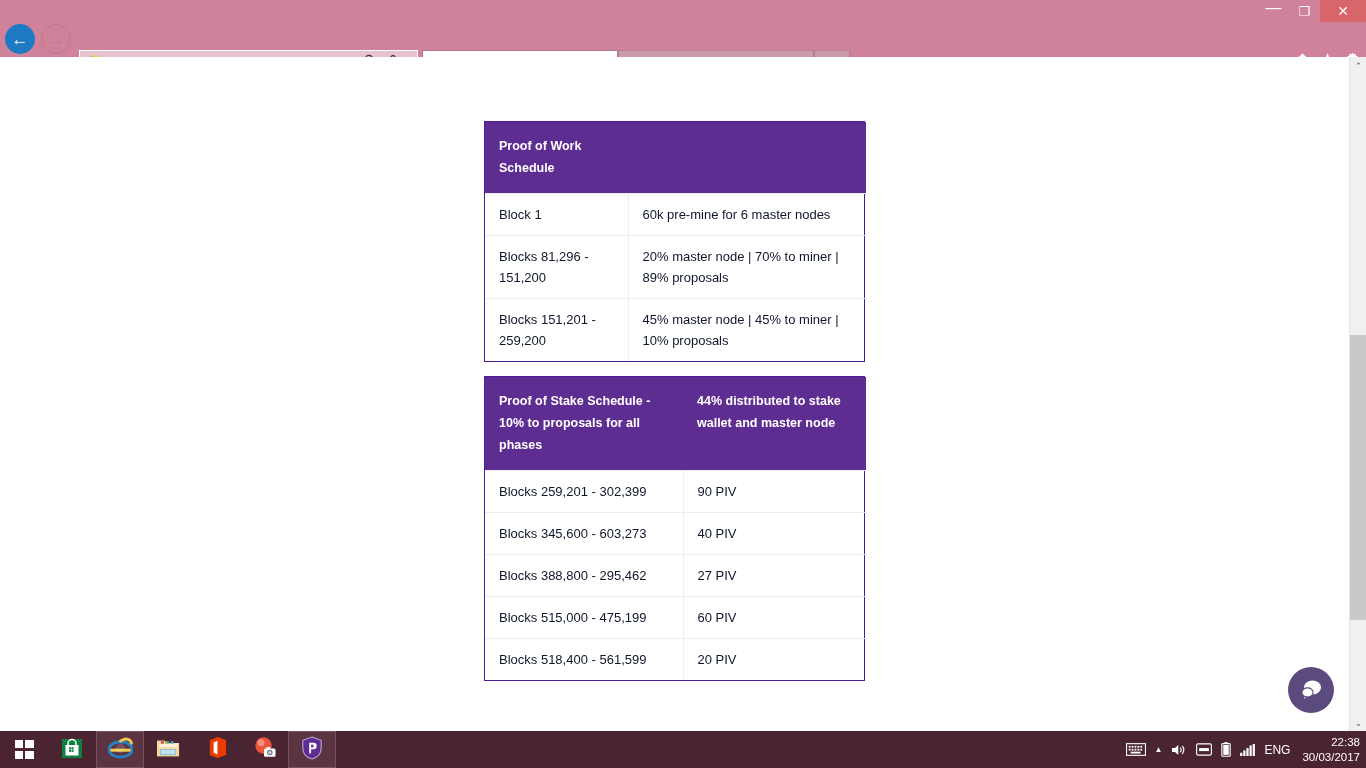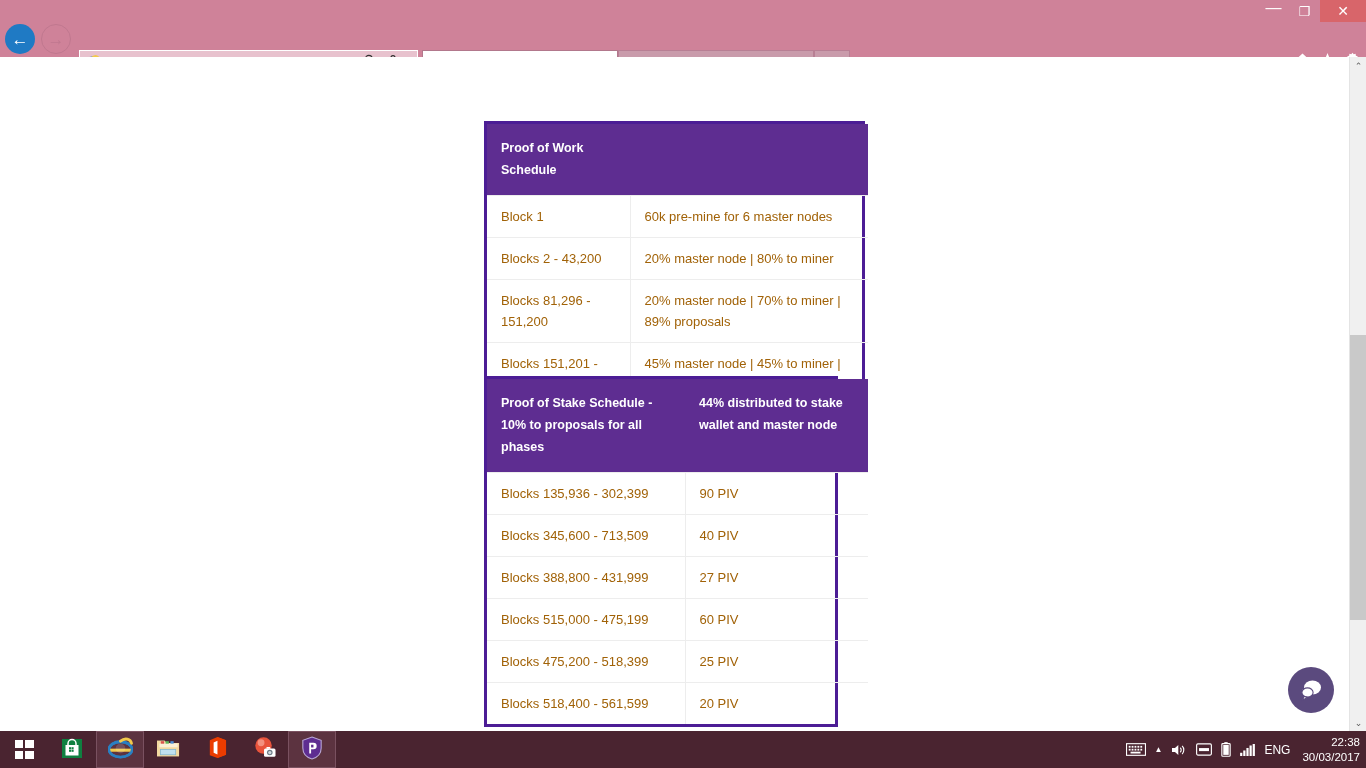--- a/index.html
+++ b/index.html
@@ -106,43 +106,43 @@
     color: #5a5a5a; font-size: 9px;
   }
   .sb-arrow.up { top: 0; }
   .sb-arrow.down { bottom: 0; }
   .sb-thumb { position: absolute; left: 0; width: 17px; background: #c9c9c9; }
 
   
   .tbl {
     position: absolute;
     background: #ffffff;
-    border: 3px solid #4c1d95;
+    border: 1px solid #4c1d95;
     border-collapse: collapse;
   }
   .tbl table { border-collapse: collapse; width: 100%; table-layout: fixed; }
   .tbl thead th {
     background: #5e2d91; color: #ffffff;
     font-size: 12.5px; font-weight: bold;
     text-align: left; vertical-align: top;
     padding: 13px 14px 14px 14px;
     line-height: 22px;
   }
   .tbl tbody td {
-    font-size: 13px; color: #a16207;
+    font-size: 13px; color: #0f172a;
     padding: 10px 14px 10px 14px;
     border-top: 1px solid #ededed;
     border-right: 1px solid #ededed;
     vertical-align: top; line-height: 21px;
   }
   .tbl tbody td:last-child { border-right: none; }
 
   #pow-table { left: 484px; top: 64px; width: 381px; }
   #pow-table thead th { padding-right: 6px; }
-  #pos-table { left: 484px; top: 319px; width: 354px; }
+  #pos-table { left: 484px; top: 319px; width: 381px; }
 
   
   .chat-widget {
     position: absolute; left: 1288px; top: 667px;
     width: 46px; height: 46px; border-radius: 50%;
     background: #5b4a7e;
     display: flex; align-items: center; justify-content: center;
   }
   .chat-widget svg { width: 26px; height: 26px; }
 
@@ -278,24 +278,20 @@
               <th style="width:143px">Proof of Work Schedule</th>
               <th style="width:238px"></th>
             </tr>
           </thead>
           <tbody>
             <tr>
               <td>Block 1</td>
               <td>60k pre-mine for 6 master nodes</td>
             </tr>
             <tr>
-              <td>Blocks 2 - 43,200</td>
-              <td>20% master node | 80% to miner</td>
-            </tr>
-            <tr>
               <td>Blocks 81,296 - 151,200</td>
               <td>20% master node | 70% to miner | 89% proposals</td>
             </tr>
             <tr>
               <td>Blocks 151,201 - 259,200</td>
               <td>45% master node | 45% to miner | 10% proposals</td>
             </tr>
           </tbody>
         </table>
       </div>
@@ -303,38 +299,34 @@
       <div class="tbl" id="pos-table">
         <table>
           <thead>
             <tr>
               <th style="width:198px">Proof of Stake Schedule - 10% to proposals for all phases</th>
               <th style="width:183px">44% distributed to stake wallet and master node</th>
             </tr>
           </thead>
           <tbody>
             <tr>
-              <td>Blocks 135,936 - 302,399</td>
+              <td>Blocks 259,201 - 302,399</td>
               <td>90 PIV</td>
             </tr>
             <tr>
-              <td>Blocks 345,600 - 713,509</td>
+              <td>Blocks 345,600 - 603,273</td>
               <td>40 PIV</td>
             </tr>
             <tr>
-              <td>Blocks 388,800 - 431,999</td>
+              <td>Blocks 388,800 - 295,462</td>
               <td>27 PIV</td>
             </tr>
             <tr>
               <td>Blocks 515,000 - 475,199</td>
               <td>60 PIV</td>
-            </tr>
-            <tr>
-              <td>Blocks 475,200 - 518,399</td>
-              <td>25 PIV</td>
             </tr>
             <tr>
               <td>Blocks 518,400 - 561,599</td>
               <td>20 PIV</td>
             </tr>
 
           </tbody>
         </table>
       </div>
 

